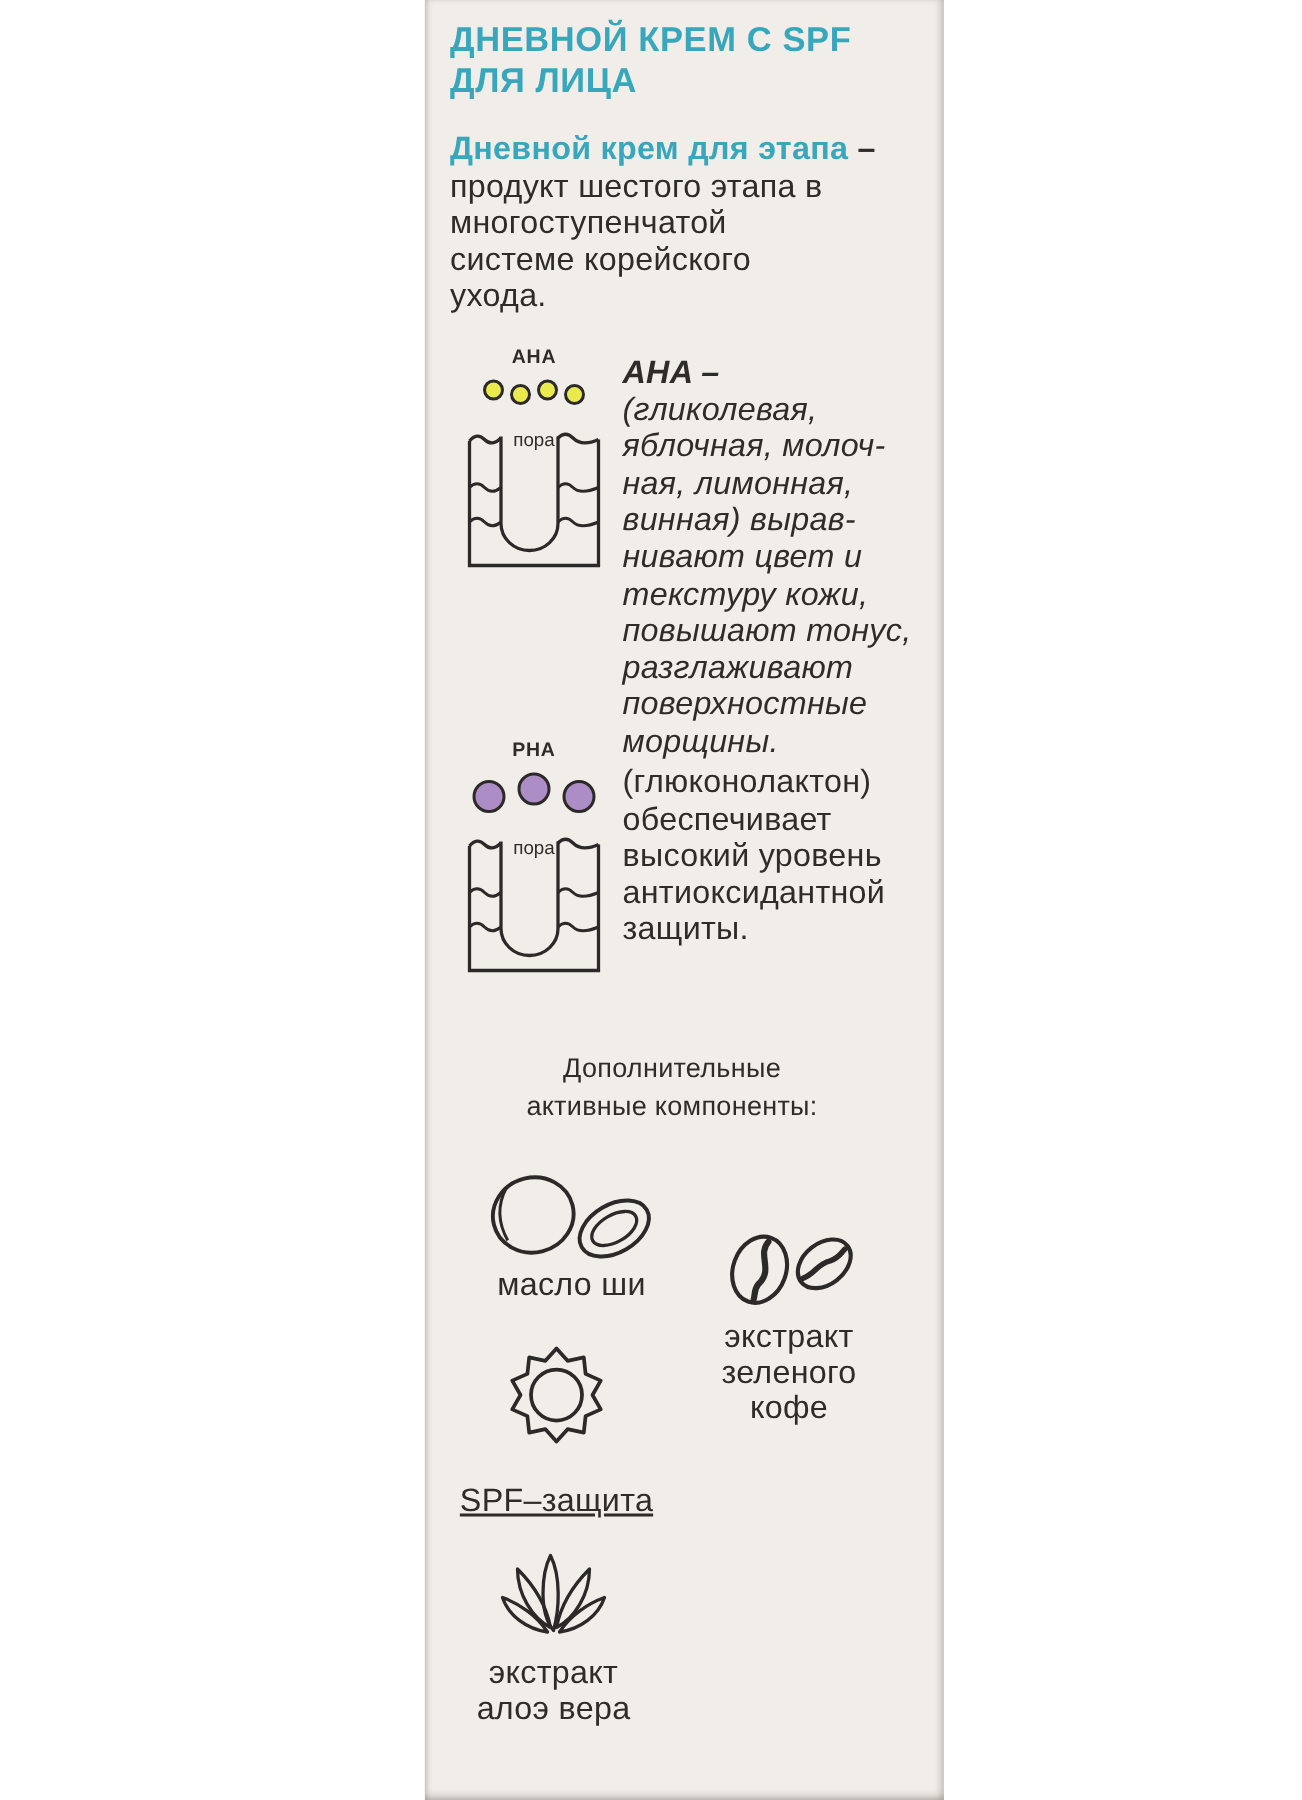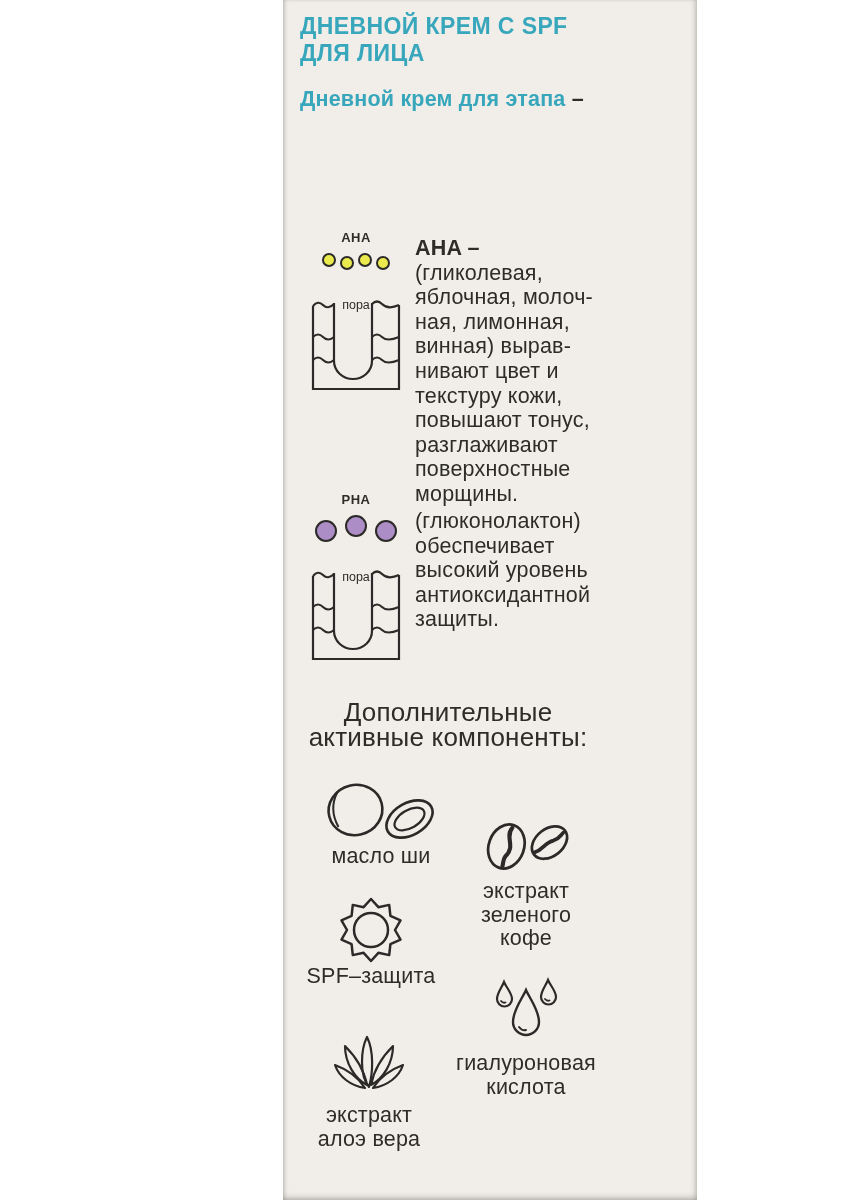--- a/index.html
+++ b/index.html
@@ -9,21 +9,21 @@
     width: 868px;
     height: 1200px;
     background: #ffffff;
     overflow: hidden;
     font-family: "Liberation Sans", sans-serif;
     color: var(--text, #2e2c29);
   }
   .box {
     position: absolute;
     left: 283px; top: 0;
-    width: 414px; height: 1200px;
+    width: 346px; height: 1200px;
     background: var(--box_bg, #f1eeea);
     box-shadow:
       inset 3px 0 4px -2px rgba(90,85,75,.35),
       inset -4px 0 5px -2px rgba(90,85,75,.28),
       inset 0 -5px 6px -3px rgba(90,85,75,.35);
   }
   .pre { white-space: pre-line; }
 
   
   .title {
@@ -32,73 +32,77 @@
     letter-spacing: .4px; color: var(--teal, #38a7bc);
   }
   .intro { position: absolute; left: 17px; top: 87px; width: 315px;
            font-size: 21.5px; line-height: 24.6px; letter-spacing: .2px; }
   .intro .lead { color: var(--teal, #38a7bc); font-weight: bold; }
   .intro .dash { font-weight: bold; }
 
   .acid-text { position: absolute; width: 220px;
                font-size: 21.5px; line-height: 24.6px; letter-spacing: .2px; }
   .acid-text .h { font-weight: bold; }
-  .aha-text { left: 132px; top: 236px; }
+  .aha-text { left: 132px; top: 236px; font-style: italic; }
   .pha-text { left: 132px; top: 509px; }
 
   
   .fig { position: absolute; width: 90px; text-align: center; }
   .aha-fig { left: 28px; top: 231px; }
   .pha-fig { left: 28px; top: 493px; }
   .fig .fig-label { font-size: 13px; font-weight: 700; letter-spacing: .5px; line-height: 14px; }
   .dots { display: flex; justify-content: center; align-items: flex-start; margin-top: 8px; }
   .dot { border: 2.5px solid #2b2a28; border-radius: 50%; flex: 0 0 auto; }
   .dot-aha { width: 14px; height: 14px; background: var(--yellow, #eae94e); margin: 0 2px; }
   .dot-aha.lo { margin-top: 3px; }
   .dot-pha { width: 22px; height: 22px; background: var(--purple, #ad8dc6); margin: 0 4px; }
   .dot-pha.lo { margin-top: 5px; }
-  .pore-wrap { position: relative; margin-top: 27px; }
+  .pore-wrap { position: relative; margin-top: 15px; }
   .pore-label {
     position: absolute; left: 0; right: 0; top: 1px;
     font-size: 12.5px; line-height: 14px; text-align: center;
   }
 
   
   .comp-heading {
     position: absolute; left: 0; top: 700px; width: 330px;
-    text-align: center; font-size: 26px; line-height: 25px; letter-spacing: .2px;
+    text-align: center; font-size: 18px; line-height: 25px; letter-spacing: .2px;
   }
   .comp-item { position: absolute; text-align: center; }
   .comp-item .label { font-size: 21.5px; line-height: 23.5px; letter-spacing: .2px; }
   .item-shea  { left: 24px;  top: 779px;  width: 148px; }
   .item-shea .label { margin-top: 4px; text-align: center; }
   .item-coffee{ left: 173px; top: 819px;  width: 140px; }
   .item-coffee .label { margin-top: 9px; }
   .item-spf   { left: 18px;  top: 896px;  width: 140px; }
-  .item-spf .label { margin-top: 1px; }
+  .item-spf .label { margin-top: 25px; text-decoration: underline; }
   .item-hyal  { left: 168px; top: 977px;  width: 150px; }
   .item-hyal .label { margin-top: 7px; }
   .item-aloe  { left: 16px;  top: 1035px; width: 140px; }
   .item-aloe .label { margin-top: 13px; }
 
   svg { display: block; margin: 0 auto; }
   .ink { stroke: #2b2a28; fill: none; }
 </style>
 </head>
 <body>
 
 <div class="page">
   <div class="box">
 
     <div class="title pre">ДНЕВНОЙ КРЕМ С SPF
 ДЛЯ ЛИЦА</div>
 
     <div class="intro">
       <span class="lead">Дневной крем для этапа</span>
       <span class="dash">–</span>
+      <div class="pre">продукт шестого этапа в
+многоступенчатой
+системе корейского
+ухода.</div>
     </div>
 
     <div class="fig aha-fig">
       <div class="fig-label">AHA</div>
       <div class="dots">
         <span class="dot dot-aha"></span>
         <span class="dot dot-aha lo"></span>
         <span class="dot dot-aha"></span>
         <span class="dot dot-aha lo"></span>
       </div>
@@ -187,32 +191,20 @@
     </div>
 
     <div class="comp-item item-spf">
       <svg width="68" height="68" viewBox="0 0 68 68">
         <polygon class="ink" stroke-width="2.5" stroke-linejoin="round" points="34,3 41.4,11.2 52.2,8.9 53.4,19.9 63.5,24.4 58,34 63.5,43.6 53.4,48.1 52.2,59.1 41.4,56.8 34,65 26.6,56.8 15.8,59.1 14.6,48.1 4.5,43.6 10,34 4.5,24.4 14.6,19.9 15.8,8.9 26.6,11.2"></polygon>
         <circle class="ink" stroke-width="2.5" cx="34" cy="34" r="17"></circle>
       </svg>
       <div class="label pre">SPF–защита</div>
     </div>
 
-    <div class="comp-item item-hyal">
-      <svg width="70" height="68" viewBox="0 0 70 68">
-        <path class="ink" stroke-width="2.4" d="M35,13 C31,22 22,33 22,45 a13,13 0 0 0 26,0 C48,33 39,22 35,13 Z"></path>
-        <path class="ink" stroke-width="2" stroke-linecap="round" d="M28,50 Q31,54 35,53"></path>
-        <path class="ink" stroke-width="2.2" d="M13,5 C11,10 6,16 6,22 a7.5,7.5 0 0 0 15,0 C21,16 15,10 13,5 Z"></path>
-        <path class="ink" stroke-width="1.8" stroke-linecap="round" d="M10,24 Q12,26.5 14.5,25.5"></path>
-        <path class="ink" stroke-width="2.2" d="M57,3 C55,8 50,14 50,20 a7.5,7.5 0 0 0 15,0 C65,14 59,8 57,3 Z"></path>
-        <path class="ink" stroke-width="1.8" stroke-linecap="round" d="M54,22 Q56,24.5 58.5,23.5"></path>
-      </svg>
-      <div class="label pre">гиалуроновая
-кислота</div>
-    </div>
 
     <div class="comp-item item-aloe">
       <svg width="72" height="56" viewBox="0 0 72 56">
         <path class="ink" stroke-width="2.2" stroke-linejoin="round" d="M36,52 C26,40 28,14 34,2 C41,16 40,38 36,52 Z"></path>
         <path class="ink" stroke-width="2.2" stroke-linejoin="round" d="M34,50 C22,44 12,28 12,11 C22,21 31,34 34,50 Z"></path>
         <path class="ink" stroke-width="2.2" stroke-linejoin="round" d="M38,50 C50,44 60,28 60,11 C50,21 41,34 38,50 Z"></path>
         <path class="ink" stroke-width="2.2" stroke-linejoin="round" d="M32,53 C18,51 6,42 2,30 C13,34 25,42 32,53 Z"></path>
         <path class="ink" stroke-width="2.2" stroke-linejoin="round" d="M40,53 C54,51 66,42 70,30 C59,34 47,42 40,53 Z"></path>
       </svg>
       <div class="label pre">экстракт

